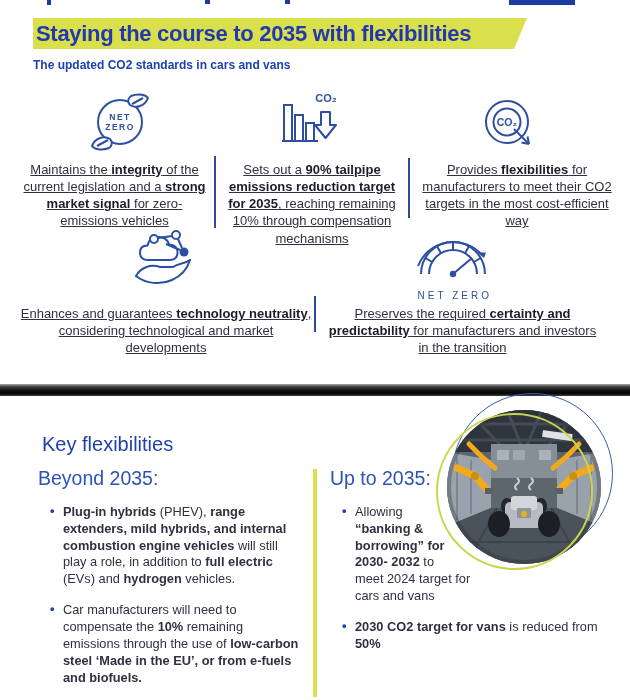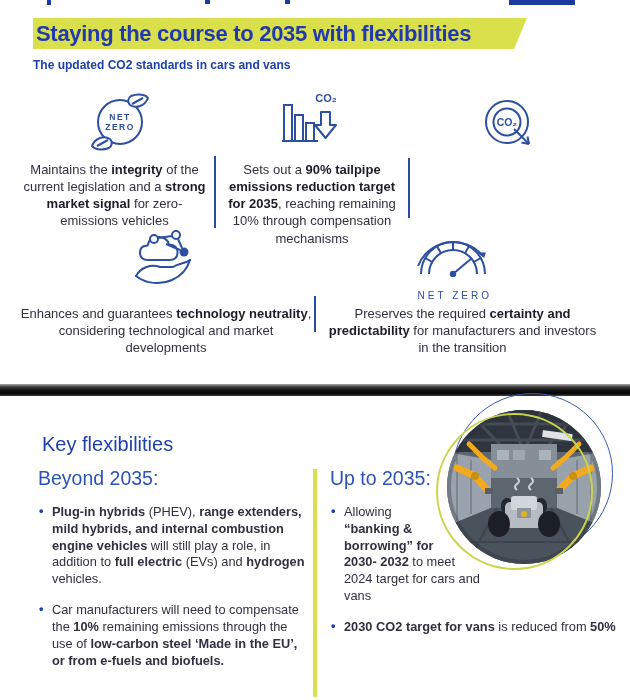--- a/index.html
+++ b/index.html
@@ -12,35 +12,35 @@
   
   .title-bar{position:absolute;left:33px;top:18px;width:494px;height:31px;background:#d9e04c;
              clip-path:polygon(0 0,100% 0,calc(100% - 13px) 100%,0 100%);}
   .title-text{font-weight:bold;font-size:22px;line-height:31px;padding-left:3px;color:#2239ad;
               white-space:nowrap;letter-spacing:-0.3px;}
   .subtitle{position:absolute;left:33px;top:58px;font-size:12px;font-weight:bold;color:#1e41ad;}
 
   
   .icon-box{position:absolute;}
   .icon-box svg{display:block;}
-  .std-text{position:absolute;font-size:13px;line-height:1.32;text-align:center;color:#303040;}
+  .std-text{position:absolute;font-size:13px;line-height:1.32;text-align:center;color:#303040;text-decoration:underline;}
   .std-text b{color:#1c1c2a;}
   .divider-v{position:absolute;width:2px;background:#2a4aa0;}
   .gauge-label{margin-top:10px;text-align:right;font-size:10px;letter-spacing:3px;
                color:#2d4fa1;font-weight:500;}
 
   
   .black-bar{position:absolute;left:0;top:384px;width:630px;height:12px;
              background:linear-gradient(180deg,#a8a8a8 0%,#3a3a3a 25%,#101010 55%,#050505 78%,#3f3f3f 100%);}
 
   
   .kf-heading{position:absolute;left:42px;top:433px;font-size:20px;font-weight:normal;color:#1e41ad;}
   .col{position:absolute;top:466px;font-size:12.8px;line-height:1.32;color:#303040;}
   .col-heading{font-size:19.5px;font-weight:400;color:#2d53b5;margin:0 0 12px 0;}
-  .col ul{list-style:none;margin:0;padding:0;}
+  .col ul{list-style:none;margin:11px;padding:0;}
   .col li{position:relative;padding-left:14px;margin-bottom:14px;}
   .col li::before{content:"\2022";position:absolute;left:1px;top:-1px;color:#1e41ad;font-weight:bold;}
   .left-col{left:38px;width:272px;}
   .right-col{left:330px;width:296px;}
   .photo-spacer{float:right;width:296px;height:128px;
                 shape-outside:circle(93px at 198px 20px);}
   .yellow-line{position:absolute;left:313px;top:469px;width:4px;height:228px;background:#d9e04c;}
 
   
   .photo{position:absolute;left:447px;top:410px;width:154px;height:154px;border-radius:50%;overflow:hidden;}
@@ -96,20 +96,21 @@
       <circle class="ic" cx="29" cy="30" r="21"></circle>
       <circle class="ic" cx="29" cy="30" r="13.5"></circle>
       <text class="ic-txt" x="29" y="34" text-anchor="middle" font-size="10.5" font-weight="bold">CO₂</text>
       <path class="ic" d="M36 37 L51 52"></path>
       <path class="ic" d="M51 52 l-7.5 -1.5 M51 52 l-1.5 -7.5"></path>
     </svg>
   </div>
 
   <p class="std-text" style="left:22px;top:148px;width:185px;"><span>Maintains the </span><b>integrity</b><span> of the current legislation and a </span><b>strong market signal</b><span> for zero-emissions vehicles</span></p>
   <p class="std-text" style="left:222px;top:148px;width:180px;"><span>Sets out a </span><b>90% tailpipe emissions reduction target for 2035</b><span>, reaching remaining 10% through compensation mechanisms</span></p>
+  <p class="std-text" style="left:412px;top:148px;width:210px;"><span>Provides </span><b>flexibilities</b><span> for manufacturers to meet their CO2 targets in the most cost-efficient way</span></p>
 
   <div class="divider-v" style="left:214px;top:156px;height:72px;"></div>
   <div class="divider-v" style="left:408px;top:158px;height:60px;"></div>
 
   <div class="icon-box" style="left:132px;top:230px;">
     <svg width="64" height="62" viewBox="0 0 64 62">
       <path d="M16 30 q-8 0 -8 -7.5 q0 -7 7.5 -7 q1.5 -8.5 11 -8.5 q8.5 0 10.5 7.5 q8.5 0.5 8.5 8 q0 7.5 -8 7.5 z" fill="#ffffff" stroke="#2d4fa1" stroke-width="2"></path>
       <path class="ic" d="M26 8 L40 6 M46 9 L50 18 M34 14 L48 20"></path>
       <circle cx="22" cy="9" r="4" fill="#ffffff" stroke="#2d4fa1" stroke-width="2"></circle>
       <circle cx="44" cy="5" r="4" fill="#ffffff" stroke="#2d4fa1" stroke-width="2"></circle>

